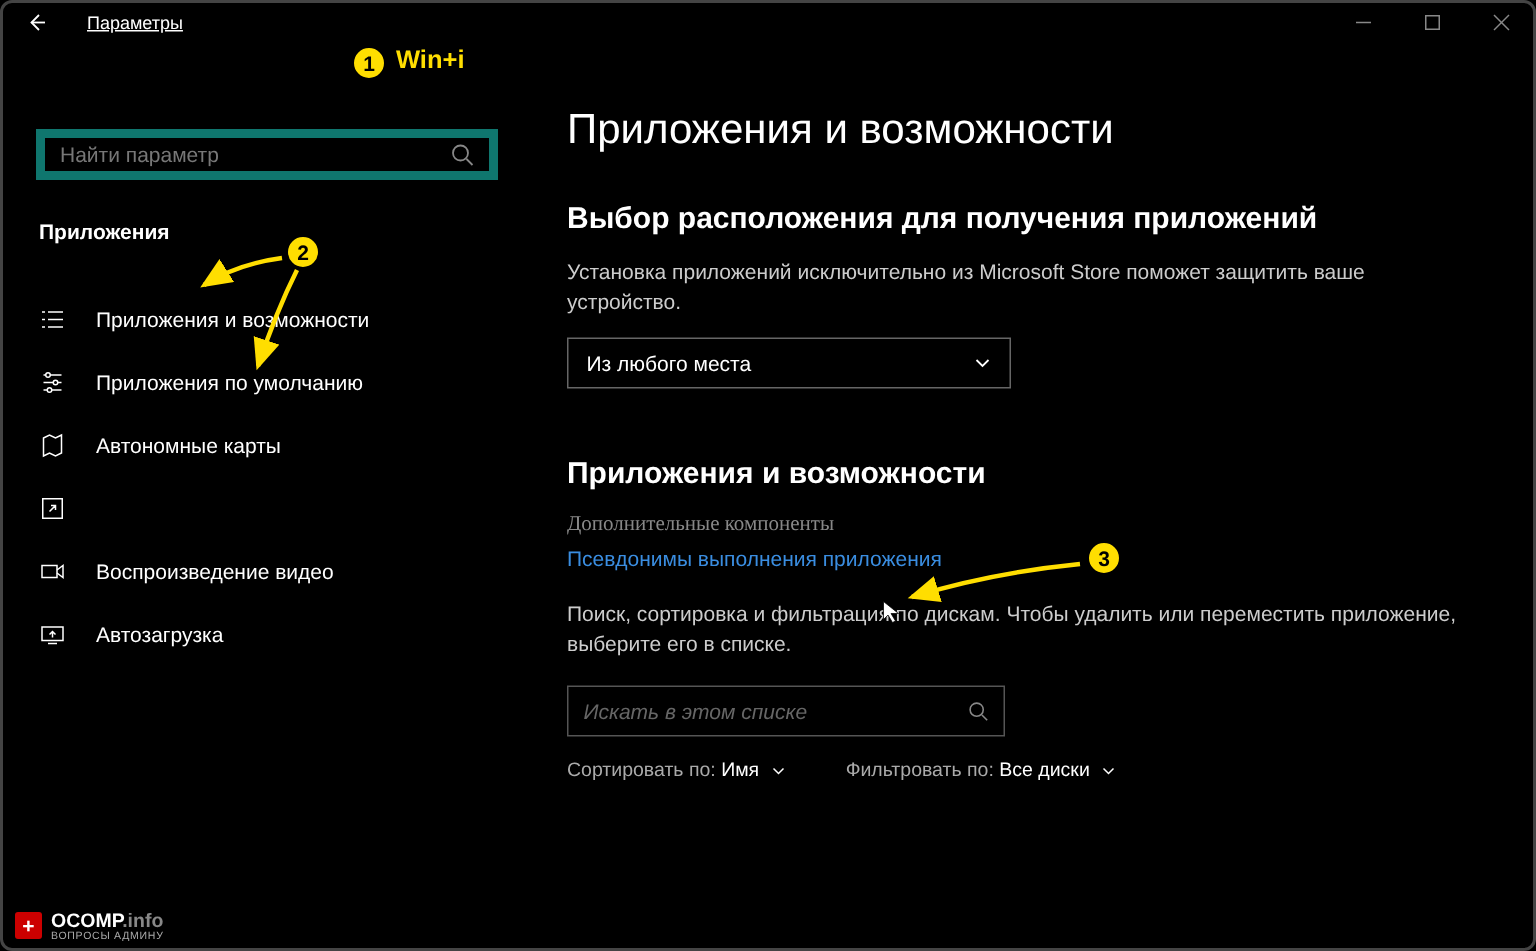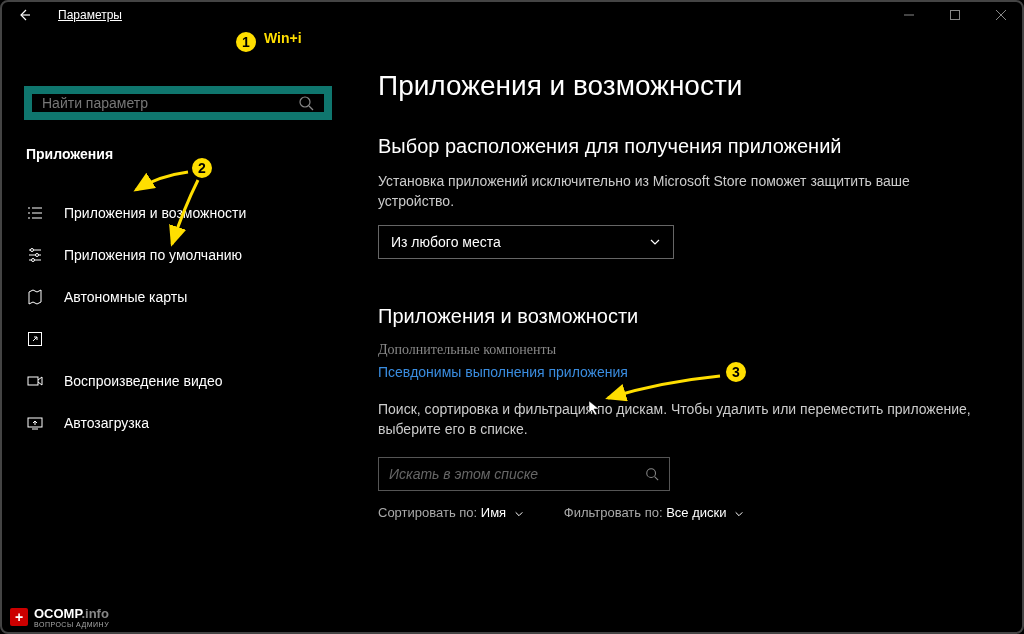--- a/index.html
+++ b/index.html
@@ -14,42 +14,42 @@
 
   
   .layout { display: flex; height: calc(100% - 30px); }
 
   
   .sidebar { width: 348px; background: #000; padding: 0 0 0 0; display: flex; flex-direction: column; }
   .home-row, .nav-row { display: flex; align-items: center; gap: 20px; height: 42px; padding: 0 14px 0 26px; cursor: pointer; font-size: 14px; }
   .home-row .icon, .nav-row .icon { width: 18px; height: 18px; display: flex; align-items: center; justify-content: center; }
   .nav-row.selected { font-weight: 400; }
   .search-wrap { padding: 8px 20px 8px 24px; }
-  .search-box { width: 308px; height: 34px; background: #000; border: 8px solid #0f766e; display: flex; align-items: center; padding: 0 10px; }
+  .search-box { width: 308px; height: 34px; background: #000; border: 6px solid #0f766e; display: flex; align-items: center; padding: 0 10px; }
   .search-box input { flex: 1; background: transparent; border: none; outline: none; color: #ccc; font-size: 14px; }
   .search-box input::placeholder { color: #777; }
   .section-label { font-size: 14px; font-weight: 600; padding: 18px 0 12px 26px; }
 
   
   .main { flex: 1; padding: 40px 40px 0 30px; overflow: hidden; }
   .h1 { font-size: 28px; font-weight: 300; margin-bottom: 24px; }
-  .h2 { font-size: 20px; font-weight: 400; margin-bottom: 14px; margin-top: 33px; }
+  .h2 { font-size: 20px; font-weight: 700; margin-bottom: 14px; margin-top: 33px; }
   .body-text { font-size: 14px; color: #ccc; margin-bottom: 14px; line-height: 1.4; }
   .dropdown { width: 296px; height: 34px; border: 1px solid #666; display: flex; align-items: center; justify-content: space-between; padding: 0 12px; font-size: 14px; cursor: pointer; margin-bottom: 46px; }
   .link { color: #3a8de0; font-size: 14px; margin-bottom: 20px; cursor: pointer; display: block; }
   .faded-link { color: #888; font-size: 14px; margin-bottom: 6px; display: block; cursor: pointer; font-family: Liberation Serif, serif; }
   .filter-box { width: 292px; height: 34px; border: 1px solid #555; display: flex; align-items: center; justify-content: space-between; padding: 0 10px; margin-top: 18px; margin-bottom: 14px; }
   .filter-box input { flex: 1; background: transparent; border: none; outline: none; color: #ccc; font-size: 14px; font-style: italic; }
   .filter-box input::placeholder { color: #666; font-style: italic; }
   .sort-row { display: flex; gap: 40px; font-size: 13px; color: #aaa; }
   .sort-row .value { color: #fff; }
 
   
   .badge { position: absolute; width: 24px; height: 24px; border-radius: 50%; background: #ffde00; border: 2px solid #000; color: #000; font-weight: 700; font-size: 14px; display: flex; align-items: center; justify-content: center; z-index: 50; }
-  .badge-label { position: absolute; color: #ffde00; font-weight: 700; font-size: 14px; z-index: 50; }
+  .badge-label { position: absolute; color: #ffde00; font-weight: 700; font-size: 17px; z-index: 50; }
   svg.arrow { position: absolute; z-index: 49; pointer-events: none; }
 
   
   .watermark { position: absolute; left: 10px; bottom: 6px; display: flex; align-items: center; gap: 6px; z-index: 60; }
   .wm-plus { width: 18px; height: 18px; background: #cc0000; color: #fff; font-size: 14px; font-weight: 700; display: flex; align-items: center; justify-content: center; border-radius: 2px; }
   .wm-text { font-size: 13px; font-weight: 700; color: #fff; }
   .wm-text .sub { display: block; font-size: 7px; font-weight: 400; color: #aaa; letter-spacing: 0.5px; }
 
   
   .frame { position: absolute; inset: 0; border: 2px solid #444; border-radius: 8px; pointer-events: none; }

